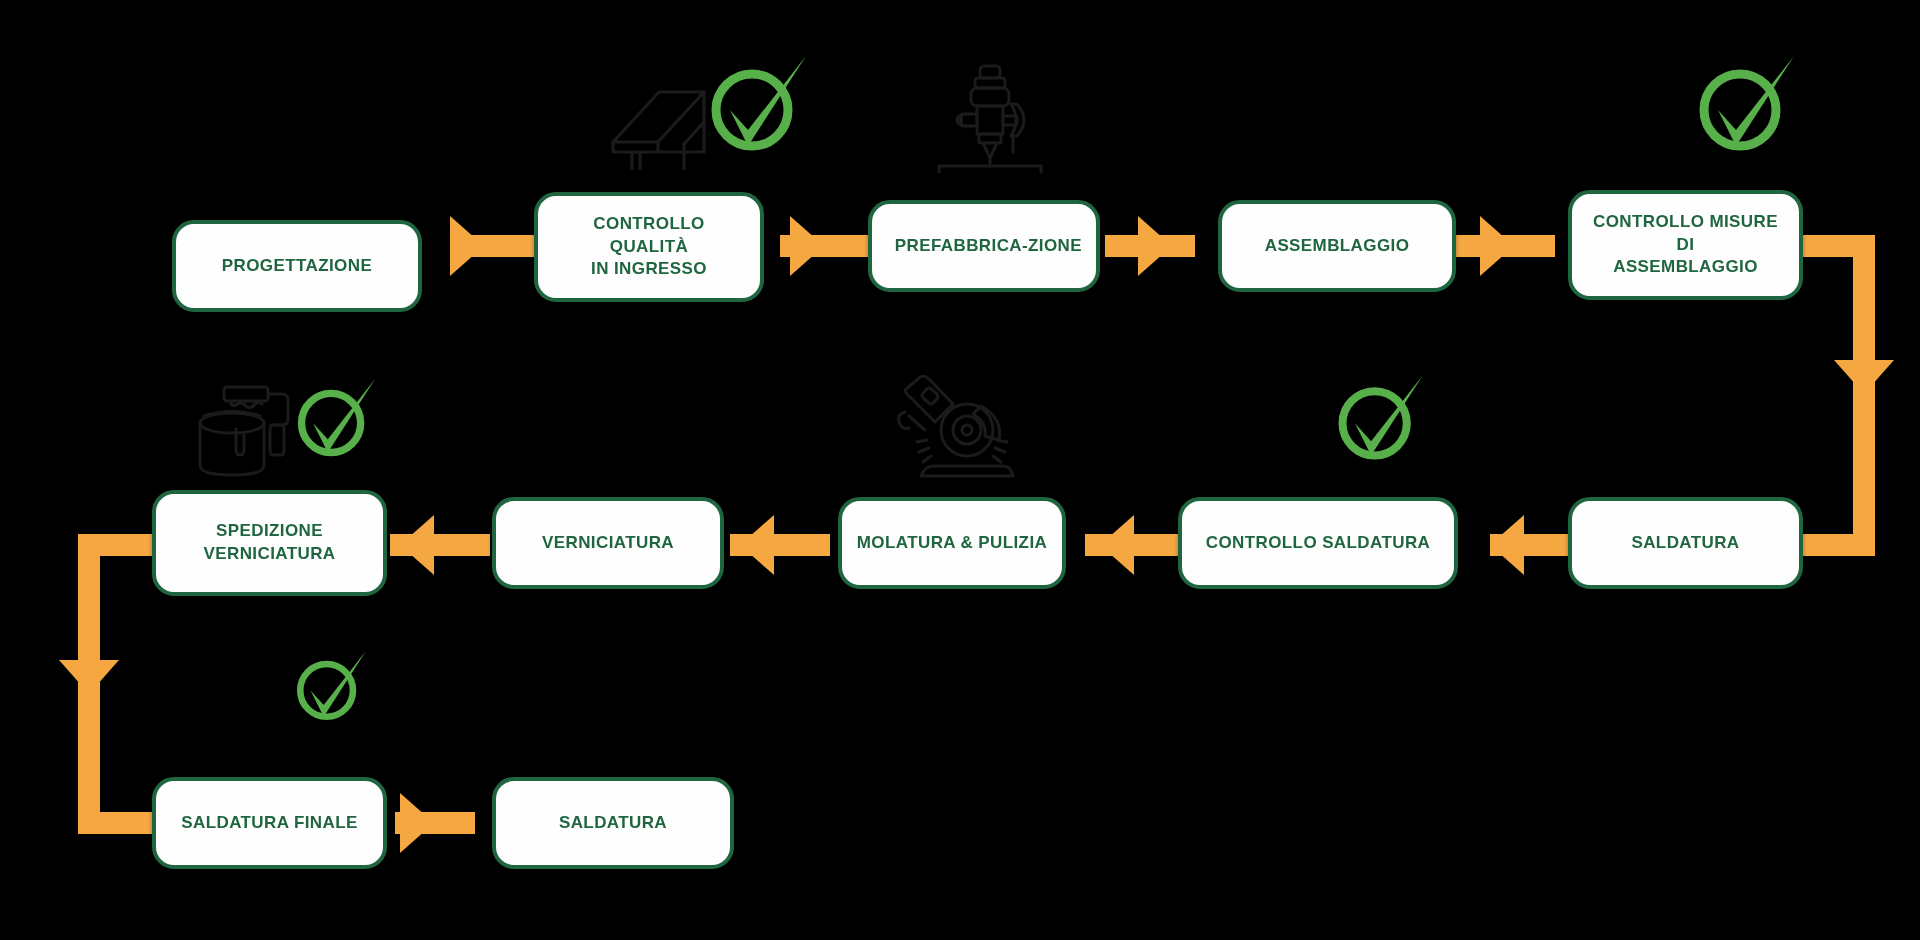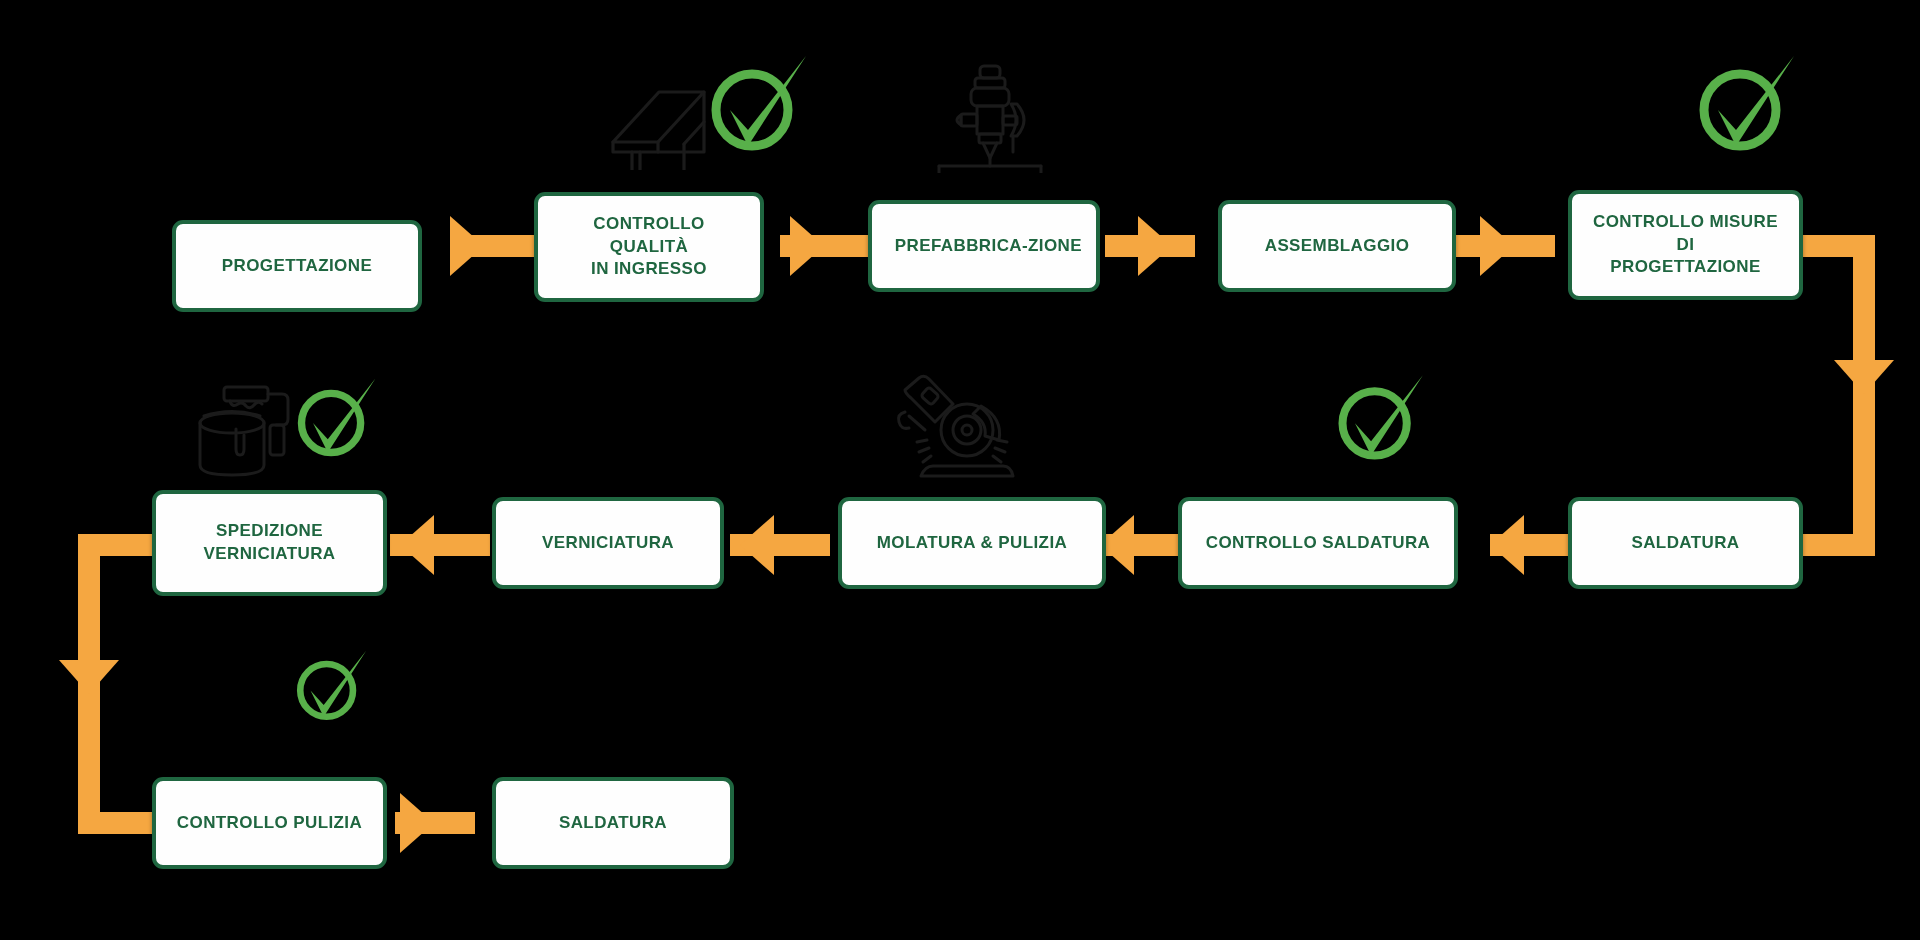--- a/index.html
+++ b/index.html
@@ -17,21 +17,21 @@
     width: 1920px;
     height: 940px;
     background: #000000;
   }
 
   
   .node {
     position: absolute;
     background: #FEFEFE;
     border: 4px solid #1F6640;
-    border-radius: 11px;
+    border-radius: 22px;
     display: flex;
     align-items: center;
     justify-content: center;
     text-align: center;
     z-index: 5;
     box-shadow: 0 2px 4px rgba(0,0,0,0.35);
   }
   .node-label {
     color: #1F6640;
     font-family: "Liberation Sans", sans-serif;
@@ -137,46 +137,46 @@
   <div class="node" style="left:868px; top:200px; width:232px; height:92px;justify-content:flex-end;">
     <span class="node-label">PREFABBRICA-ZIONE</span>
   </div>
 
   <div class="node" style="left:1218px; top:200px; width:238px; height:92px;">
     <span class="node-label">ASSEMBLAGGIO</span>
   </div>
 
   <div class="node" style="left:1568px; top:190px; width:235px; height:110px;">
     <span class="node-label">CONTROLLO MISURE DI
-PROGETTAZIONE</span>
+ASSEMBLAGGIO</span>
   </div>
 
   <div class="node" style="left:1178px; top:497px; width:280px; height:92px;">
     <span class="node-label">CONTROLLO SALDATURA</span>
   </div>
 
   <div class="node" style="left:1568px; top:497px; width:235px; height:92px;">
     <span class="node-label">SALDATURA</span>
   </div>
 
-  <div class="node" style="left:838px; top:497px; width:268px; height:92px;">
+  <div class="node" style="left:838px; top:497px; width:228px; height:92px;">
     <span class="node-label">MOLATURA &amp; PULIZIA</span>
   </div>
 
   <div class="node" style="left:492px; top:497px; width:232px; height:92px;">
     <span class="node-label">VERNICIATURA</span>
   </div>
 
   <div class="node" style="left:152px; top:490px; width:235px; height:106px;">
     <span class="node-label">SPEDIZIONE
 VERNICIATURA</span>
   </div>
 
   <div class="node" style="left:152px; top:777px; width:235px; height:92px;">
-    <span class="node-label">CONTROLLO PULIZIA</span>
+    <span class="node-label">SALDATURA FINALE</span>
   </div>
 
   <div class="node" style="left:492px; top:777px; width:242px; height:92px;">
     <span class="node-label">SALDATURA</span>
   </div>
 
   <div class="tool-icon" style="left:600px; top:80px; width:110px; height:90px;">
     <svg viewBox="0 0 110 90" width="110" height="90" fill="none" stroke="#1B1B1B" stroke-width="3.2" stroke-linejoin="round" stroke-linecap="round">
       <path d="M13 62 L59 12 L104 12 L58 62 Z"></path>
       <path d="M13 62 L13 72 L104 72 L104 12"></path>

